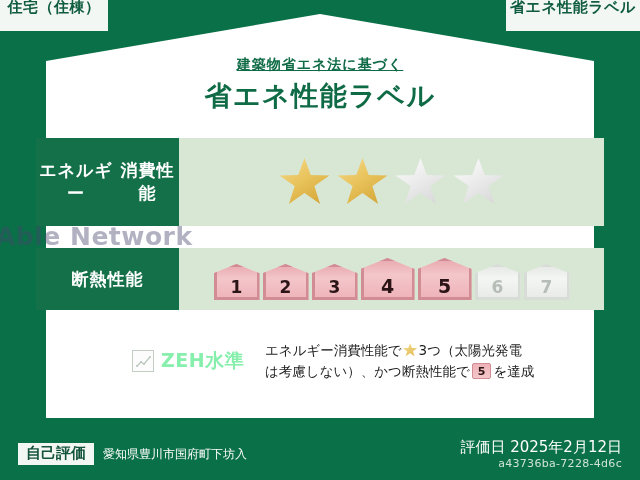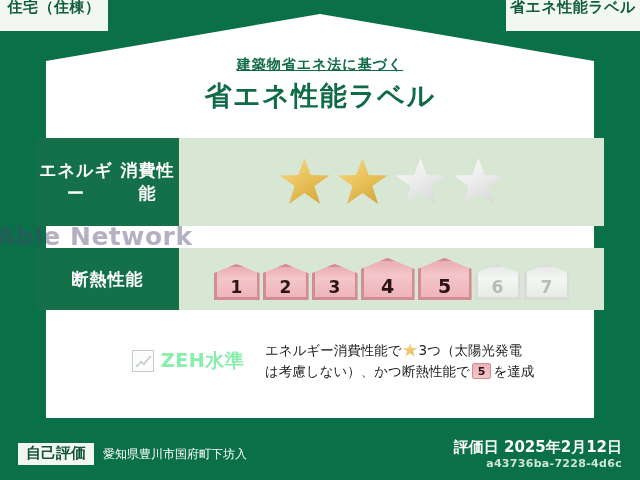--- a/index.html
+++ b/index.html
@@ -168,21 +168,21 @@
     padding: 0 18px;
   }
   .footer-left { display: flex; align-items: center; gap: 9px; }
   .self-eval {
     background: #f3f7f4; color: #13533a;
     font-weight: bold; font-size: 15px;
     padding: 3px 8px 4px; line-height: 1; white-space: nowrap;
   }
   .address { font-size: 12px; white-space: nowrap; }
   .footer-right {
-    margin-left: auto; text-align: right; line-height: 1.25; font-weight: bold;
+    margin-left: auto; text-align: right; line-height: 1.25;
   }
   .eval-date { font-size: 15px; white-space: nowrap; }
   .eval-id {
     font-size: 11px; color: #cfe3d8; letter-spacing: .3px;
     white-space: nowrap;
   }
 
   
   .watermark {
     position: absolute; left: -4px; top: 222px;

